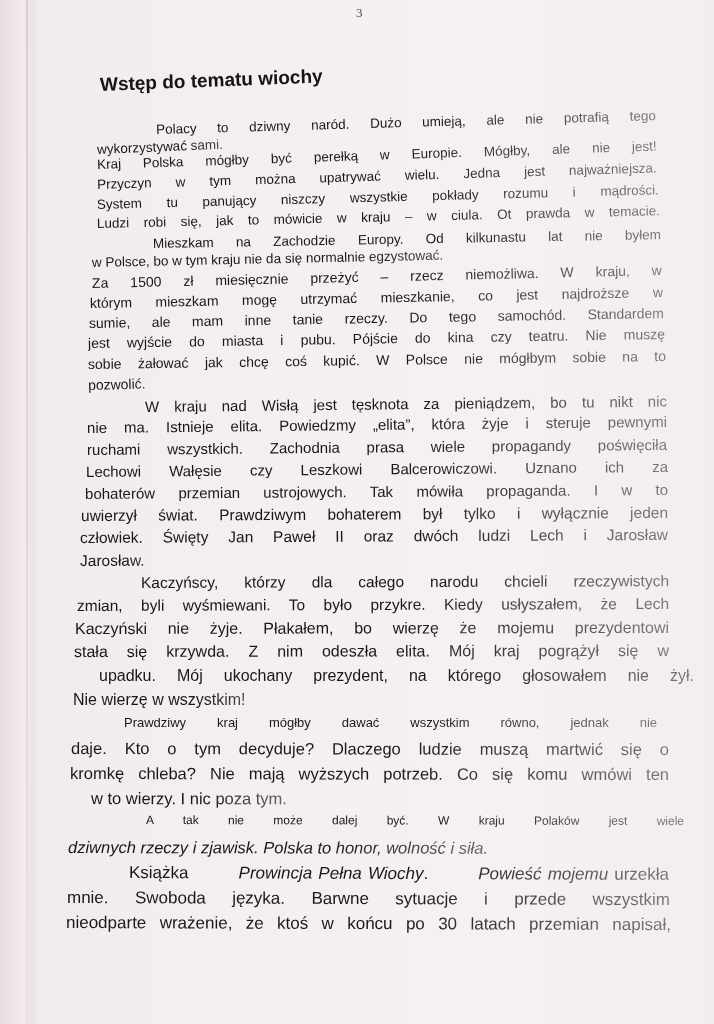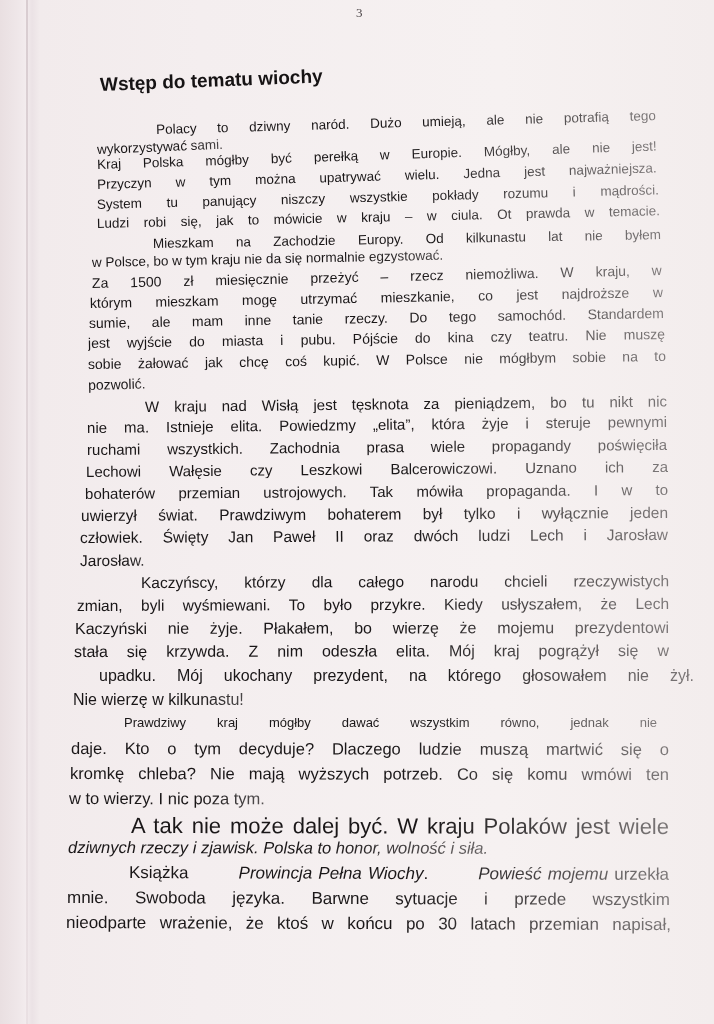--- a/index.html
+++ b/index.html
@@ -87,23 +87,23 @@
     <div class="line justify fade-r" style="left: 86px; top: 463px; width: 582px; font-size: 15px; transform: rotate(-0.5deg);">Lechowi Wałęsie czy Leszkowi Balcerowiczowi. Uznano ich za</div>
     <div class="line justify fade-r" style="left: 85px; top: 485px; width: 583px; font-size: 15px; transform: rotate(-0.4deg);">bohaterów przemian ustrojowych. Tak mówiła propaganda. I w to</div>
     <div class="line justify fade-r" style="left: 81px; top: 507px; width: 587px; font-size: 15.5px; transform: rotate(-0.3deg);">uwierzył świat. Prawdziwym bohaterem był tylko i wyłącznie jeden</div>
     <div class="line justify fade-r" style="left: 80px; top: 529px; width: 588px; font-size: 15.5px; transform: rotate(-0.3deg);">człowiek. Święty Jan Paweł II oraz dwóch ludzi Lech i Jarosław</div>
     <div class="line fade-r" style="left: 80px; top: 552px; width: 90px; font-size: 15.5px; transform: rotate(-0.3deg);">Jarosław.</div>
     <div class="line justify fade-r" style="left: 141px; top: 574px; width: 528px; font-size: 15.5px; transform: rotate(-0.2deg);">Kaczyńscy, którzy dla całego narodu chcieli rzeczywistych</div>
     <div class="line justify fade-r" style="left: 77px; top: 597px; width: 592px; font-size: 15.5px; transform: rotate(-0.2deg);">zmian, byli wyśmiewani. To było przykre. Kiedy usłyszałem, że Lech</div>
     <div class="line justify fade-r" style="left: 75px; top: 620px; width: 594px; font-size: 16px; transform: rotate(-0.1deg);">Kaczyński nie żyje. Płakałem, bo wierzę że mojemu prezydentowi</div>
     <div class="line justify fade-r" style="left: 74px; top: 643px; width: 595px; font-size: 16px; transform: rotate(-0.1deg);">stała się krzywda. Z nim odeszła elita. Mój kraj pogrążył się w</div>
     <div class="line justify fade-r" style="left: 74px; top: 667px; width: 595px; font-size: 16px; transform: rotate(0deg); margin-left: 25px;">upadku. Mój ukochany prezydent, na którego głosowałem nie żył.</div>
-    <div class="line fade-r" style="left: 73px; top: 691px; width: 220px; font-size: 16px; transform: rotate(0deg);">Nie wierzę w kilkunastu!</div>
+    <div class="line fade-r" style="left: 73px; top: 691px; width: 220px; font-size: 16px; transform: rotate(0deg);">Nie wierzę w wszystkim!</div>
     <div class="line justify fade-r" style="left: 124px; top: 715px; width: 533px; font-size: 13px; transform: rotate(0deg);">Prawdziwy kraj mógłby dawać wszystkim równo, jednak nie</div>
     <div class="line justify fade-r" style="left: 71px; top: 739px; width: 598px; font-size: 16.5px; transform: rotate(0.1deg);">daje. Kto o tym decyduje? Dlaczego ludzie muszą martwić się o</div>
     <div class="line justify fade-r" style="left: 70px; top: 764px; width: 599px; font-size: 16.5px; transform: rotate(0.1deg);">kromkę chleba? Nie mają wyższych potrzeb. Co się komu wmówi ten</div>
-    <div class="line fade-r" style="left: 69px; top: 789px; width: 240px; font-size: 16.5px; transform: rotate(0.1deg);">w to wierzy. I nic poza tym.</div>
-    <div class="line justify fade-r" style="left: 131px; top: 813px; width: 538px; font-size: 22px; transform: rotate(0.1deg);">A tak nie może dalej być. W kraju Polaków jest wiele</div>
+    <div class="line fade-r" style="left: 69px; top: 789px; width: 240px; font-size: 16.5px; transform: rotate(0.1deg); text-align: center;">w to wierzy. I nic poza tym.</div>
+    <div class="line justify fade-r" style="left: 146px; top: 813px; width: 538px; font-size: 12px; transform: rotate(0.1deg);">A tak nie może dalej być. W kraju Polaków jest wiele</div>
     <div class="line fade-r" style="left: 68px; top: 838px; width: 460px; font-size: 16.5px; transform: rotate(0.1deg); font-style: italic;">dziwnych rzeczy i zjawisk. Polska to honor, wolność i siła.</div>
     <div class="line justify fade-r" style="left: 129px; top: 863px; width: 540px; font-size: 17px; transform: rotate(0.2deg);">Książka <i>Prowincja Pełna Wiochy</i>. <i>Powieść mojemu</i> urzekła</div>
     <div class="line justify fade-r" style="left: 67px; top: 888px; width: 603px; font-size: 17px; transform: rotate(0.2deg);">mnie. Swoboda języka. Barwne sytuacje i przede wszystkim</div>
     <div class="line justify fade-r" style="left: 66px; top: 913px; width: 605px; font-size: 17px; transform: rotate(0.2deg);">nieodparte wrażenie, że ktoś w końcu po 30 latach przemian napisał,</div>
   </div>
 
 </body></html>

